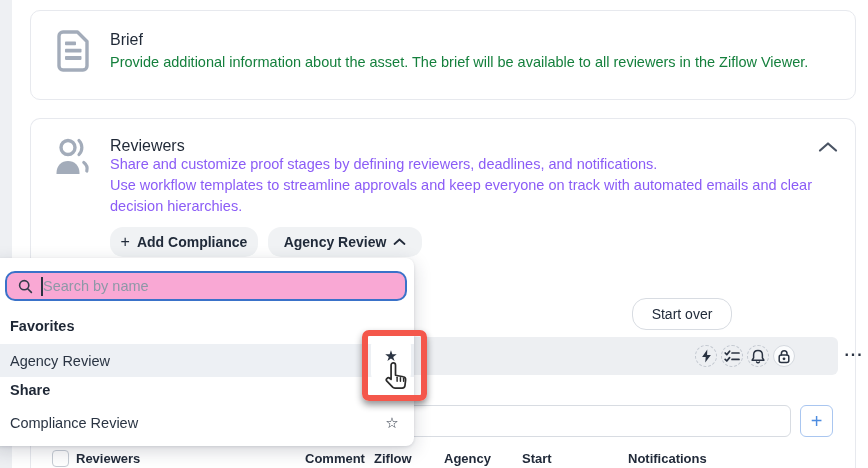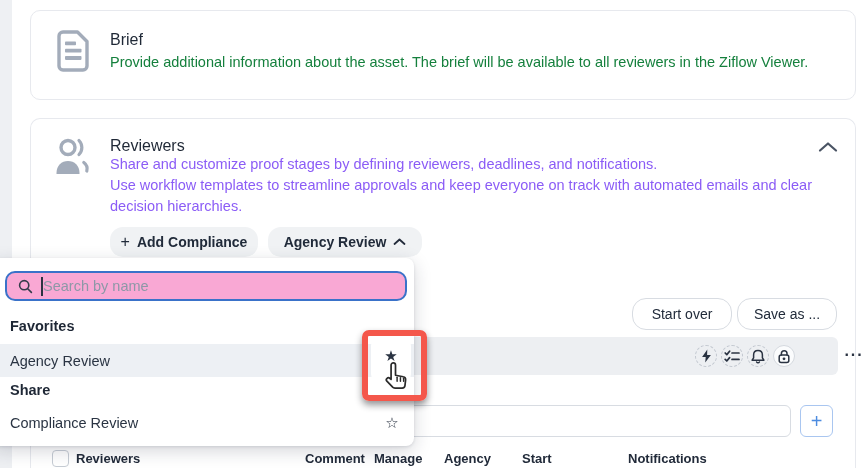--- a/index.html
+++ b/index.html
@@ -123,21 +123,20 @@
   <button class="btn-gray" style="left:268px; top:227px; width:154px; height:30px;">
     <span>Agency Review</span>
     <span style="display:flex;">
       <svg width="13" height="8" viewBox="0 0 13 8">
         <polyline points="1.5,6 6.5,1.5 11.5,6" fill="none" stroke="#232c3b" stroke-width="1.8" stroke-linecap="round" stroke-linejoin="round"></polyline>
       </svg>
     </span>
   </button>
 
   <button class="btn-white" style="left:632px; top:298px; width:100px; height:32px;">Start over</button>
-  <button class="btn-white" style="left:737px; top:298px; width:100px; height:32px;">Save as ...</button>
 
   <div class="stage-bar">
     <div class="circle-btn circle-dashed" style="left:650px;">
       <svg width="11" height="14" viewBox="0 0 11 14">
         <polygon points="6.3,0.6 1.1,7.9 4.7,7.9 4.2,13.4 9.9,6.1 6.1,6.1" fill="#2a3342"></polygon>
       </svg>
     </div>
     <div class="circle-btn circle-dashed" style="left:676px;">
       <svg width="16" height="12" viewBox="0 0 16 12">
         <polyline points="1.2,3 2.8,4.6 5.6,1.2" fill="none" stroke="#2a3342" stroke-width="1.7" stroke-linecap="round" stroke-linejoin="round"></polyline>
@@ -164,21 +163,21 @@
 
   <input class="reviewer-input" type="text" style="">
   <div class="plus-btn">
     <span>+</span>
   </div>
 
   <div class="table-header">
     <div class="checkbox"></div>
     <div class="th-label" style="left:76px;">Reviewers</div>
     <div class="th-label" style="left:305px;">Comment</div>
-    <div class="th-label" style="left:374px;">Manage</div>
+    <div class="th-label" style="left:374px;">Ziflow</div>
     <div class="th-label" style="left:444px;">Agency</div>
     <div class="th-label" style="left:522px;">Start</div>
     <div class="th-label" style="left:584px;padding-left:44px;">Notifications</div>
   </div>
 
   <div class="dropdown-panel">
     <div class="search-box">
       <span class="search-glass">
         <svg width="15" height="15" viewBox="0 0 15 15">
           <circle cx="6.2" cy="6.2" r="4.6" fill="none" stroke="#333c4a" stroke-width="1.6"></circle>

